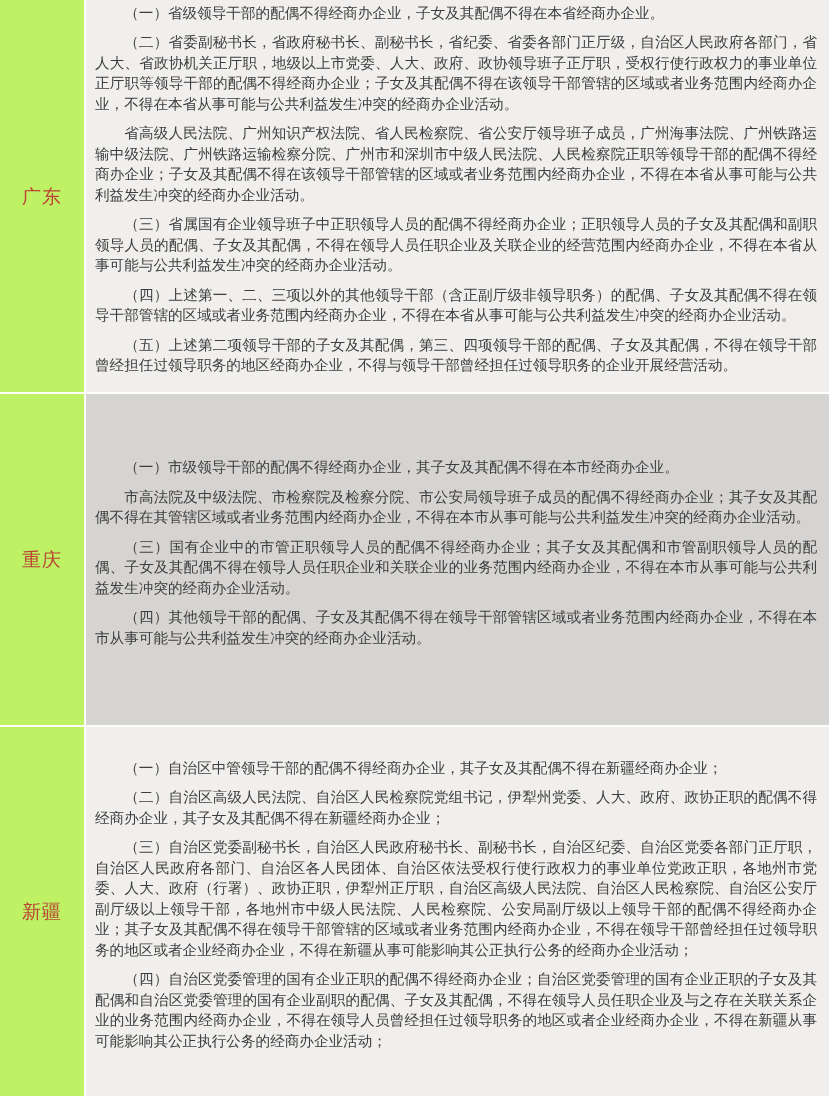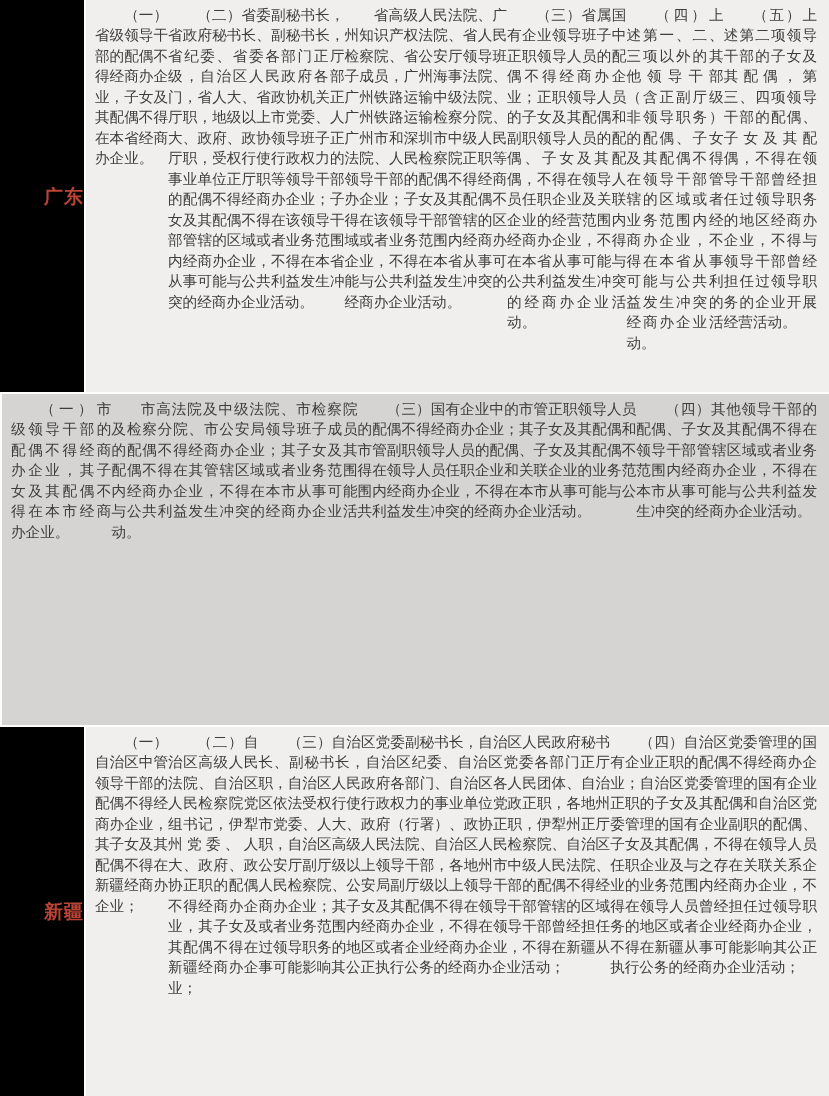--- a/index.html
+++ b/index.html
@@ -20,43 +20,42 @@
     display:flex;
     flex:0 0 auto;
     overflow:hidden;
   }
   .section.s0{height:392px;}
   .section.s1{height:331px;}
   .section.s2{height:369px;}
   .label-col{
     width:84px;
     flex:0 0 84px;
-    background:#000000;
+    background:#bef264;
     display:flex;
     align-items:center;
-    justify-content:flex-end;
-    font-weight:bold;
+    justify-content:center;
   }
   .region-label{
     color:#bb4436;
     font-size:19px;
     letter-spacing:1px;
     line-height:1;
   }
   .v-divider{
     width:2px;
     flex:0 0 2px;
     background:#fdfdfc;
   }
   .content{
     flex:1 1 auto;
     padding:0 12px 14px 9px;
     display:flex;
-    flex-direction:row;
-    justify-content:flex-end;
+    flex-direction:column;
+    justify-content:center;
   }
   .section.tone-light .content{background:#f0efed;}
   .section.tone-gray  .content{background:#d6d4d2;}
   .content p{
     margin:4.5px 0;
     font-size:14.6px;
     line-height:20.5px;
     color:#3d3d3d;
     text-indent:2em;
     text-align:justify;
@@ -76,20 +75,23 @@
         <p>（一）省级领导干部的配偶不得经商办企业，子女及其配偶不得在本省经商办企业。</p>
         <p>（二）省委副秘书长，省政府秘书长、副秘书长，省纪委、省委各部门正厅级，自治区人民政府各部门，省人大、省政协机关正厅职，地级以上市党委、人大、政府、政协领导班子正厅职，受权行使行政权力的事业单位正厅职等领导干部的配偶不得经商办企业；子女及其配偶不得在该领导干部管辖的区域或者业务范围内经商办企业，不得在本省从事可能与公共利益发生冲突的经商办企业活动。</p>
         <p>省高级人民法院、广州知识产权法院、省人民检察院、省公安厅领导班子成员，广州海事法院、广州铁路运输中级法院、广州铁路运输检察分院、广州市和深圳市中级人民法院、人民检察院正职等领导干部的配偶不得经商办企业；子女及其配偶不得在该领导干部管辖的区域或者业务范围内经商办企业，不得在本省从事可能与公共利益发生冲突的经商办企业活动。</p>
         <p>（三）省属国有企业领导班子中正职领导人员的配偶不得经商办企业；正职领导人员的子女及其配偶和副职领导人员的配偶、子女及其配偶，不得在领导人员任职企业及关联企业的经营范围内经商办企业，不得在本省从事可能与公共利益发生冲突的经商办企业活动。</p>
         <p>（四）上述第一、二、三项以外的其他领导干部（含正副厅级非领导职务）的配偶、子女及其配偶不得在领导干部管辖的区域或者业务范围内经商办企业，不得在本省从事可能与公共利益发生冲突的经商办企业活动。</p>
         <p>（五）上述第二项领导干部的子女及其配偶，第三、四项领导干部的配偶、子女及其配偶，不得在领导干部曾经担任过领导职务的地区经商办企业，不得与领导干部曾经担任过领导职务的企业开展经营活动。</p>
       </div>
   </div>
 
   <div class="section s1 tone-gray">
+    <div class="label-col">
+      <span class="region-label">重庆</span>
+    </div>
     <div class="v-divider"></div>
     <div class="content">
         <p>（一）市级领导干部的配偶不得经商办企业，其子女及其配偶不得在本市经商办企业。</p>
         <p>市高法院及中级法院、市检察院及检察分院、市公安局领导班子成员的配偶不得经商办企业；其子女及其配偶不得在其管辖区域或者业务范围内经商办企业，不得在本市从事可能与公共利益发生冲突的经商办企业活动。</p>
         <p>（三）国有企业中的市管正职领导人员的配偶不得经商办企业；其子女及其配偶和市管副职领导人员的配偶、子女及其配偶不得在领导人员任职企业和关联企业的业务范围内经商办企业，不得在本市从事可能与公共利益发生冲突的经商办企业活动。</p>
         <p>（四）其他领导干部的配偶、子女及其配偶不得在领导干部管辖区域或者业务范围内经商办企业，不得在本市从事可能与公共利益发生冲突的经商办企业活动。</p>
       </div>
   </div>
 
   <div class="section s2 tone-light">

